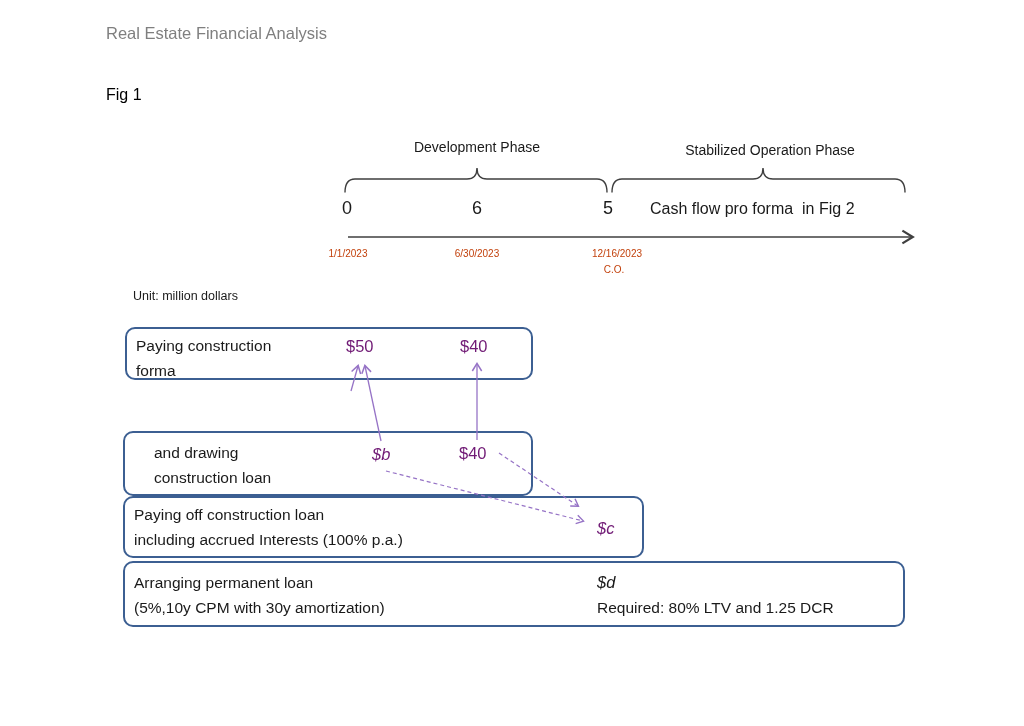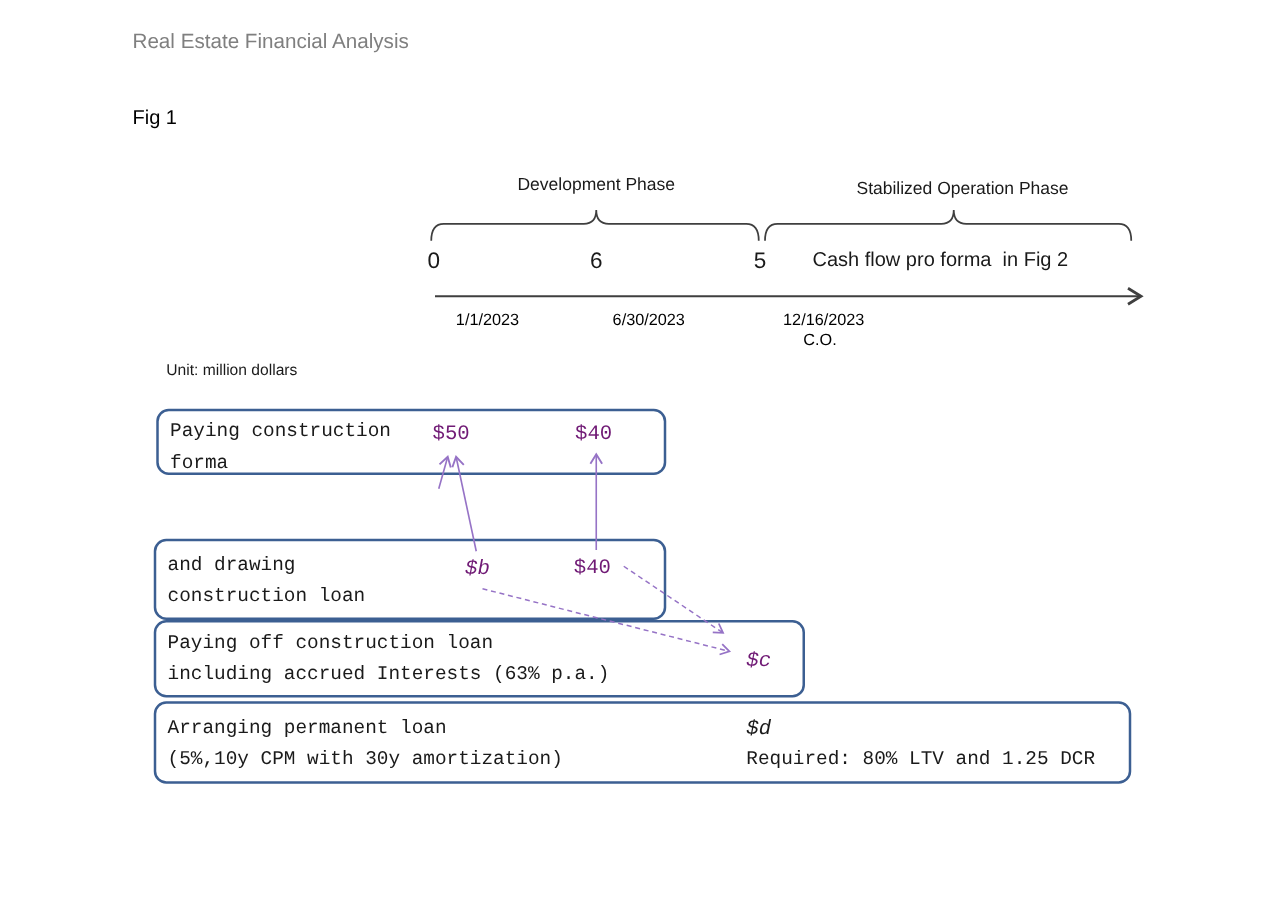--- a/index.html
+++ b/index.html
@@ -6,26 +6,26 @@
   .page {
     position:relative; width:1024px; height:726px; background:#ffffff;
     font-family:"Liberation Sans", sans-serif; color:#262626; overflow:hidden;
   }
   .abs { position:absolute; }
   .title { left:106px; top:24px; font-size:16.5px; color:#7f7f7f; }
   .fig-label { left:106px; top:86px; font-size:16px; color:#000000; }
   .phase-label { font-size:14px; color:#1a1a1a; transform:translateX(-50%); white-space:nowrap; }
   .tick { font-size:18px; color:#1a1a1a; transform:translateX(-50%); }
   .cashflow-note { font-size:16px; color:#1a1a1a; white-space:pre; }
-  .date { font-size:13px; color:#000000; transform:translateX(-50%); white-space:nowrap;margin-left:42px; }
+  .date { font-size:10px; color:#c2410c; transform:translateX(-50%); white-space:nowrap; }
   .unit-note { left:133px; top:289px; font-size:12.5px; color:#1a1a1a; }
   .box {
     position:absolute; box-sizing:border-box; background:#ffffff;
     border:2.5px solid #3c5f92; border-radius:10px;
-    font-size:15.5px; line-height:25px; color:#1a1a1a;font-family:Liberation Mono, monospace;
+    font-size:15.5px; line-height:25px; color:#1a1a1a;
   }
   .box .lines { position:absolute; left:9px; white-space:nowrap; }
   .val { position:absolute; font-size:16.5px; color:#701a75; white-space:nowrap; }
   .var { font-style:italic; }
   .overlay { position:absolute; left:0; top:0; width:1024px; height:726px; pointer-events:none; }
 </style>
 </head>
 <body>
 
 <div class="page">
@@ -52,32 +52,32 @@
     <div class="lines" style="top:4px;">
       <div>Paying construction</div>
       <div>forma</div>
     </div>
     <span class="val" style="left:219px; top:5px;">$50</span>
     <span class="val" style="left:333px; top:5px;">$40</span>
   </div>
 
 
   <div class="box" style="left:123px; top:431px; width:410px; height:65px;">
-    <div class="lines" style="top:7px;">
+    <div class="lines" style="top:7px;margin-left:20px;">
       <div>and drawing</div>
       <div>construction loan</div>
     </div>
     <span class="val var" style="left:247px; top:9px;">$b</span>
     <span class="val" style="left:334px; top:8px;">$40</span>
   </div>
 
   <div class="box" style="left:123px; top:496px; width:521px; height:62px;">
     <div class="lines" style="top:4px;">
       <div>Paying off construction loan</div>
-      <div>including accrued Interests (63% p.a.)</div>
+      <div>including accrued Interests (100% p.a.)</div>
     </div>
     <span class="val var" style="left:472px; top:18px;">$c</span>
   </div>
 
   <div class="box" style="left:123px; top:561px; width:782px; height:66px;">
     <div class="lines" style="top:7px;">
       <div>Arranging permanent loan</div>
       <div>(5%,10y CPM with 30y amortization)</div>
     </div>
     <div class="abs" style="left:472px; top:7px; line-height:25px; white-space:nowrap;">

